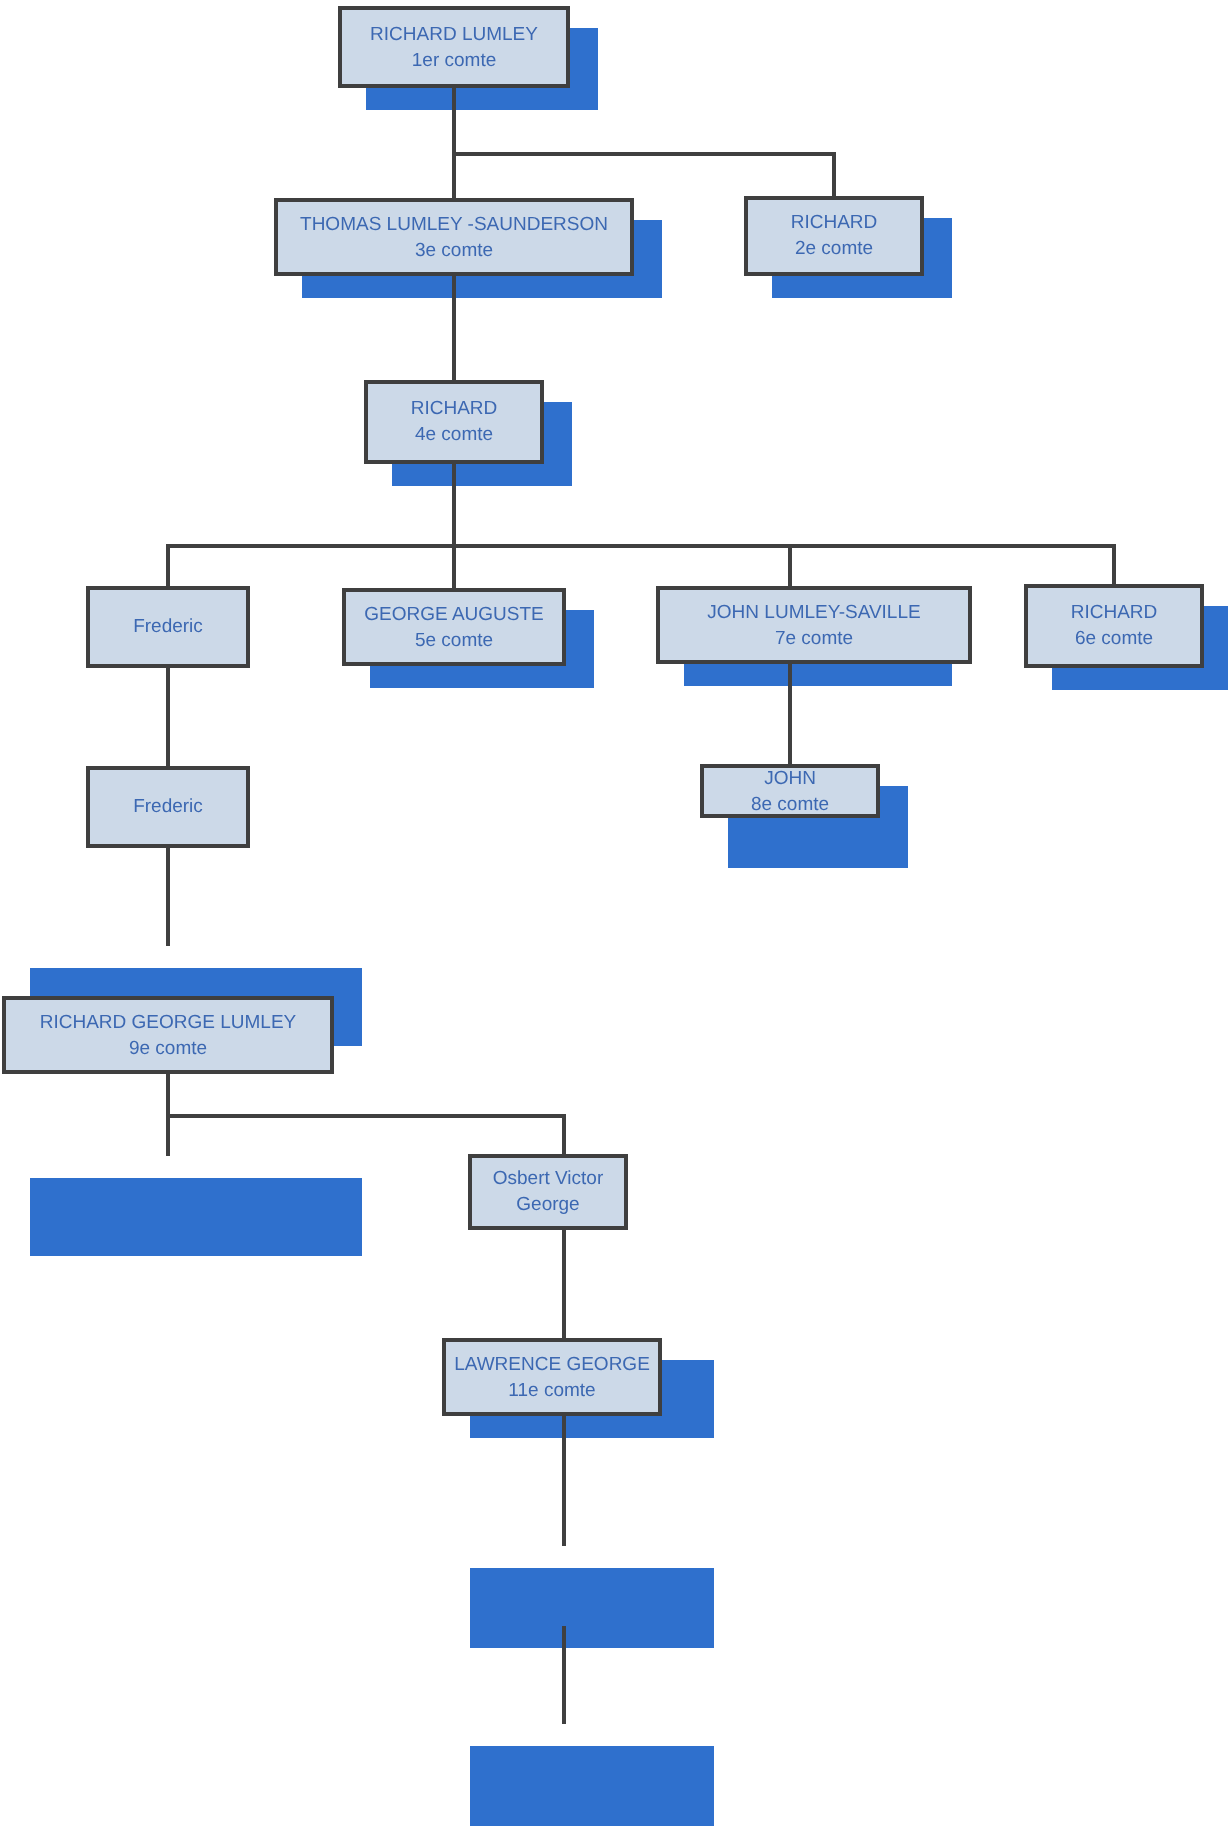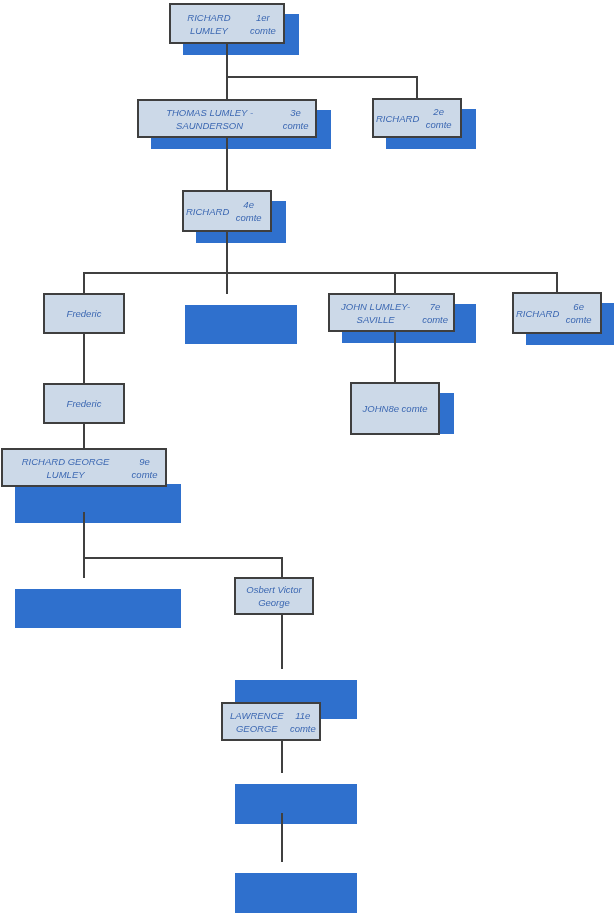--- a/index.html
+++ b/index.html
@@ -23,26 +23,25 @@
     position: absolute;
     z-index: 1;
   }
   .org-node {
     position: absolute;
     z-index: 2;
     box-sizing: border-box;
     border: 2px solid var(--border, #3f3f3f);
     background: var(--fill, #ccd9e8);
     display: flex;
-    flex-direction: row;
+    flex-direction: column;
     align-items: center;
     justify-content: center;
     text-align: center;
     padding: 1px 2px;
-    font-style: italic;
   }
   .org-node .node-name,
   .org-node .node-subtitle {
     display: block;
     font-size: 9.5px;
     line-height: 13px;
     color: var(--text, #3c68b2);
   }
 </style>
 </head>
@@ -86,47 +85,51 @@
     </div>
     <div class="node-shadow" style="left: 196px; top: 201px; width: 90px; height: 42px; background: rgb(47, 112, 205);"></div>
     <div class="org-node" style="left: 182px; top: 190px; width: 90px; height: 42px;">
       <span class="node-name">RICHARD</span>
       <span class="node-subtitle">4e comte</span>
     </div>
     <div class="org-node" style="left: 43px; top: 293px; width: 82px; height: 41px;">
       <span class="node-name">Frederic</span>
     </div>
     <div class="node-shadow" style="left: 185px; top: 305px; width: 112px; height: 39px; background: rgb(47, 112, 205);"></div>
+    <div class="org-node" style="left: 171px; top: 294px; width: 112px; height: 39px;">
+      <span class="node-name">GEORGE AUGUSTE</span>
+      <span class="node-subtitle">5e comte</span>
+    </div>
     <div class="node-shadow" style="left: 342px; top: 304px; width: 134px; height: 39px; background: rgb(47, 112, 205);"></div>
-    <div class="org-node" style="left: 328px; top: 293px; width: 127px; height: 39px;">
+    <div class="org-node" style="left: 328px; top: 293px; width: 158px; height: 39px;">
       <span class="node-name">JOHN LUMLEY-SAVILLE</span>
       <span class="node-subtitle">7e comte</span>
     </div>
     <div class="node-shadow" style="left: 526px; top: 303px; width: 90px; height: 42px; background: rgb(47, 112, 205);"></div>
     <div class="org-node" style="left: 512px; top: 292px; width: 90px; height: 42px;">
       <span class="node-name">RICHARD</span>
       <span class="node-subtitle">6e comte</span>
     </div>
     <div class="org-node" style="left: 43px; top: 383px; width: 82px; height: 41px;">
       <span class="node-name">Frederic</span>
     </div>
     <div class="node-shadow" style="left: 364px; top: 393px; width: 90px; height: 41px; background: rgb(47, 112, 205);"></div>
-    <div class="org-node" style="left: 350px; top: 382px; width: 90px; height: 53px;">
+    <div class="org-node" style="left: 350px; top: 382px; width: 90px; height: 27px;">
       <span class="node-name">JOHN</span>
       <span class="node-subtitle">8e comte</span>
     </div>
     <div class="node-shadow" style="left: 15px; top: 484px; width: 166px; height: 39px; background: rgb(47, 112, 205);"></div>
-    <div class="org-node" style="left: 1px; top: 448px; width: 166px; height: 39px;">
+    <div class="org-node" style="left: 1px; top: 498px; width: 166px; height: 39px;">
       <span class="node-name">RICHARD GEORGE LUMLEY</span>
       <span class="node-subtitle">9e comte</span>
     </div>
     <div class="node-shadow" style="left: 15px; top: 589px; width: 166px; height: 39px; background: rgb(47, 112, 205);"></div>
     <div class="org-node" style="left: 234px; top: 577px; width: 80px; height: 38px;">
       <span class="node-name">Osbert Victor George</span>
     </div>
     <div class="node-shadow" style="left: 235px; top: 680px; width: 122px; height: 39px; background: rgb(47, 112, 205);"></div>
-    <div class="org-node" style="left: 221px; top: 702px; width: 100px; height: 39px;">
+    <div class="org-node" style="left: 221px; top: 669px; width: 110px; height: 39px;">
       <span class="node-name">LAWRENCE GEORGE</span>
       <span class="node-subtitle">11e comte</span>
     </div>
     <div class="node-shadow" style="left: 235px; top: 784px; width: 122px; height: 40px; background: rgb(47, 112, 205);"></div>
     <div class="node-shadow" style="left: 235px; top: 873px; width: 122px; height: 40px; background: rgb(47, 112, 205);"></div>
   </div>
 
 </body></html>

